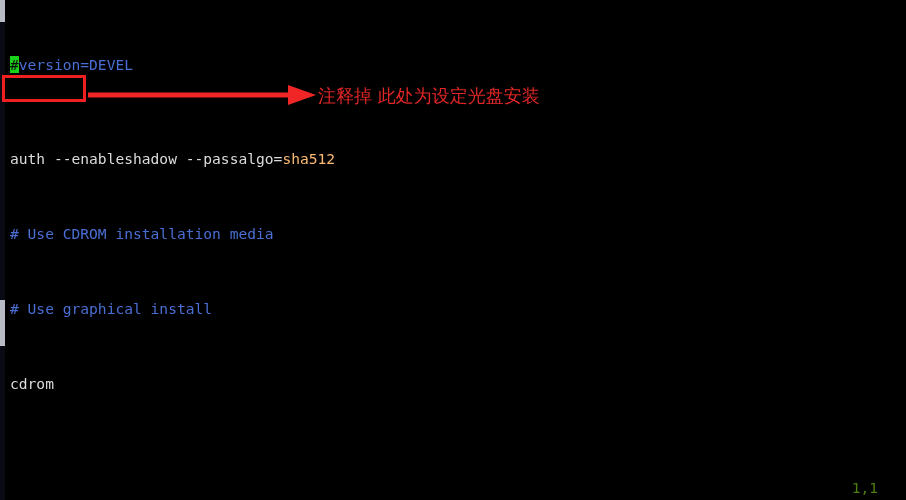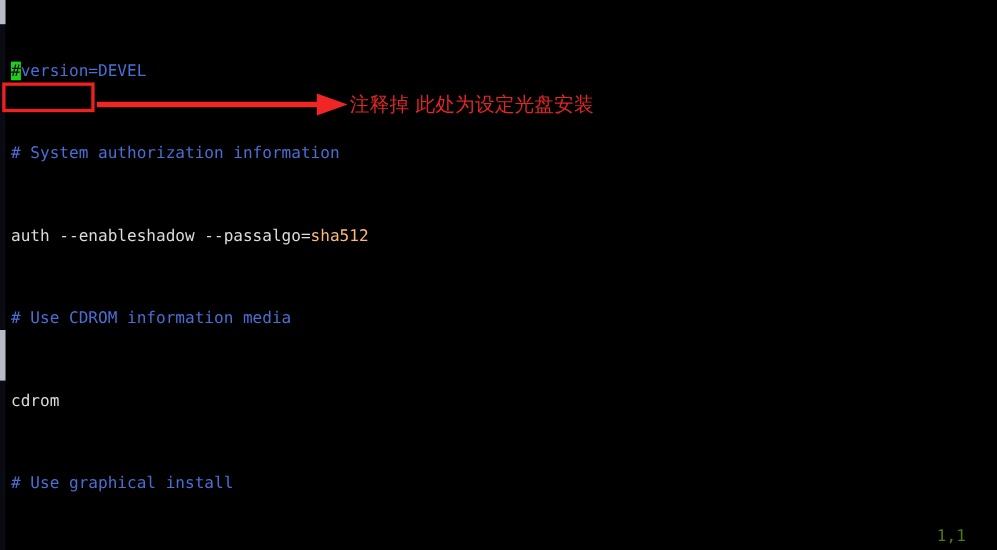--- a/index.html
+++ b/index.html
@@ -117,29 +117,28 @@
 
   <div id="gutter">
     <div class="thumb a"></div>
     <div class="thumb b"></div>
   </div>
 
   <div id="term">
 
     <div class="line"><span class="cur">#</span><span class="cm">version=DEVEL</span></div>
 
-    <div class="line cm"># System authorization information</div>
 
     <div class="line"><span class="cmd">auth --enableshadow --passalgo=</span><span class="val">sha512</span></div>
 
-    <div class="line cm"># Use CDROM information media</div>
+    <div class="line cm"># Use CDROM installation media</div>
+
+    <div class="line cm"># Use graphical install</div>
 
     <div class="line"><span class="cmd">cdrom</span></div>
-
-    <div class="line cm"># Use graphical install</div>
 
     
 
     
 
     
 
     
 
     

